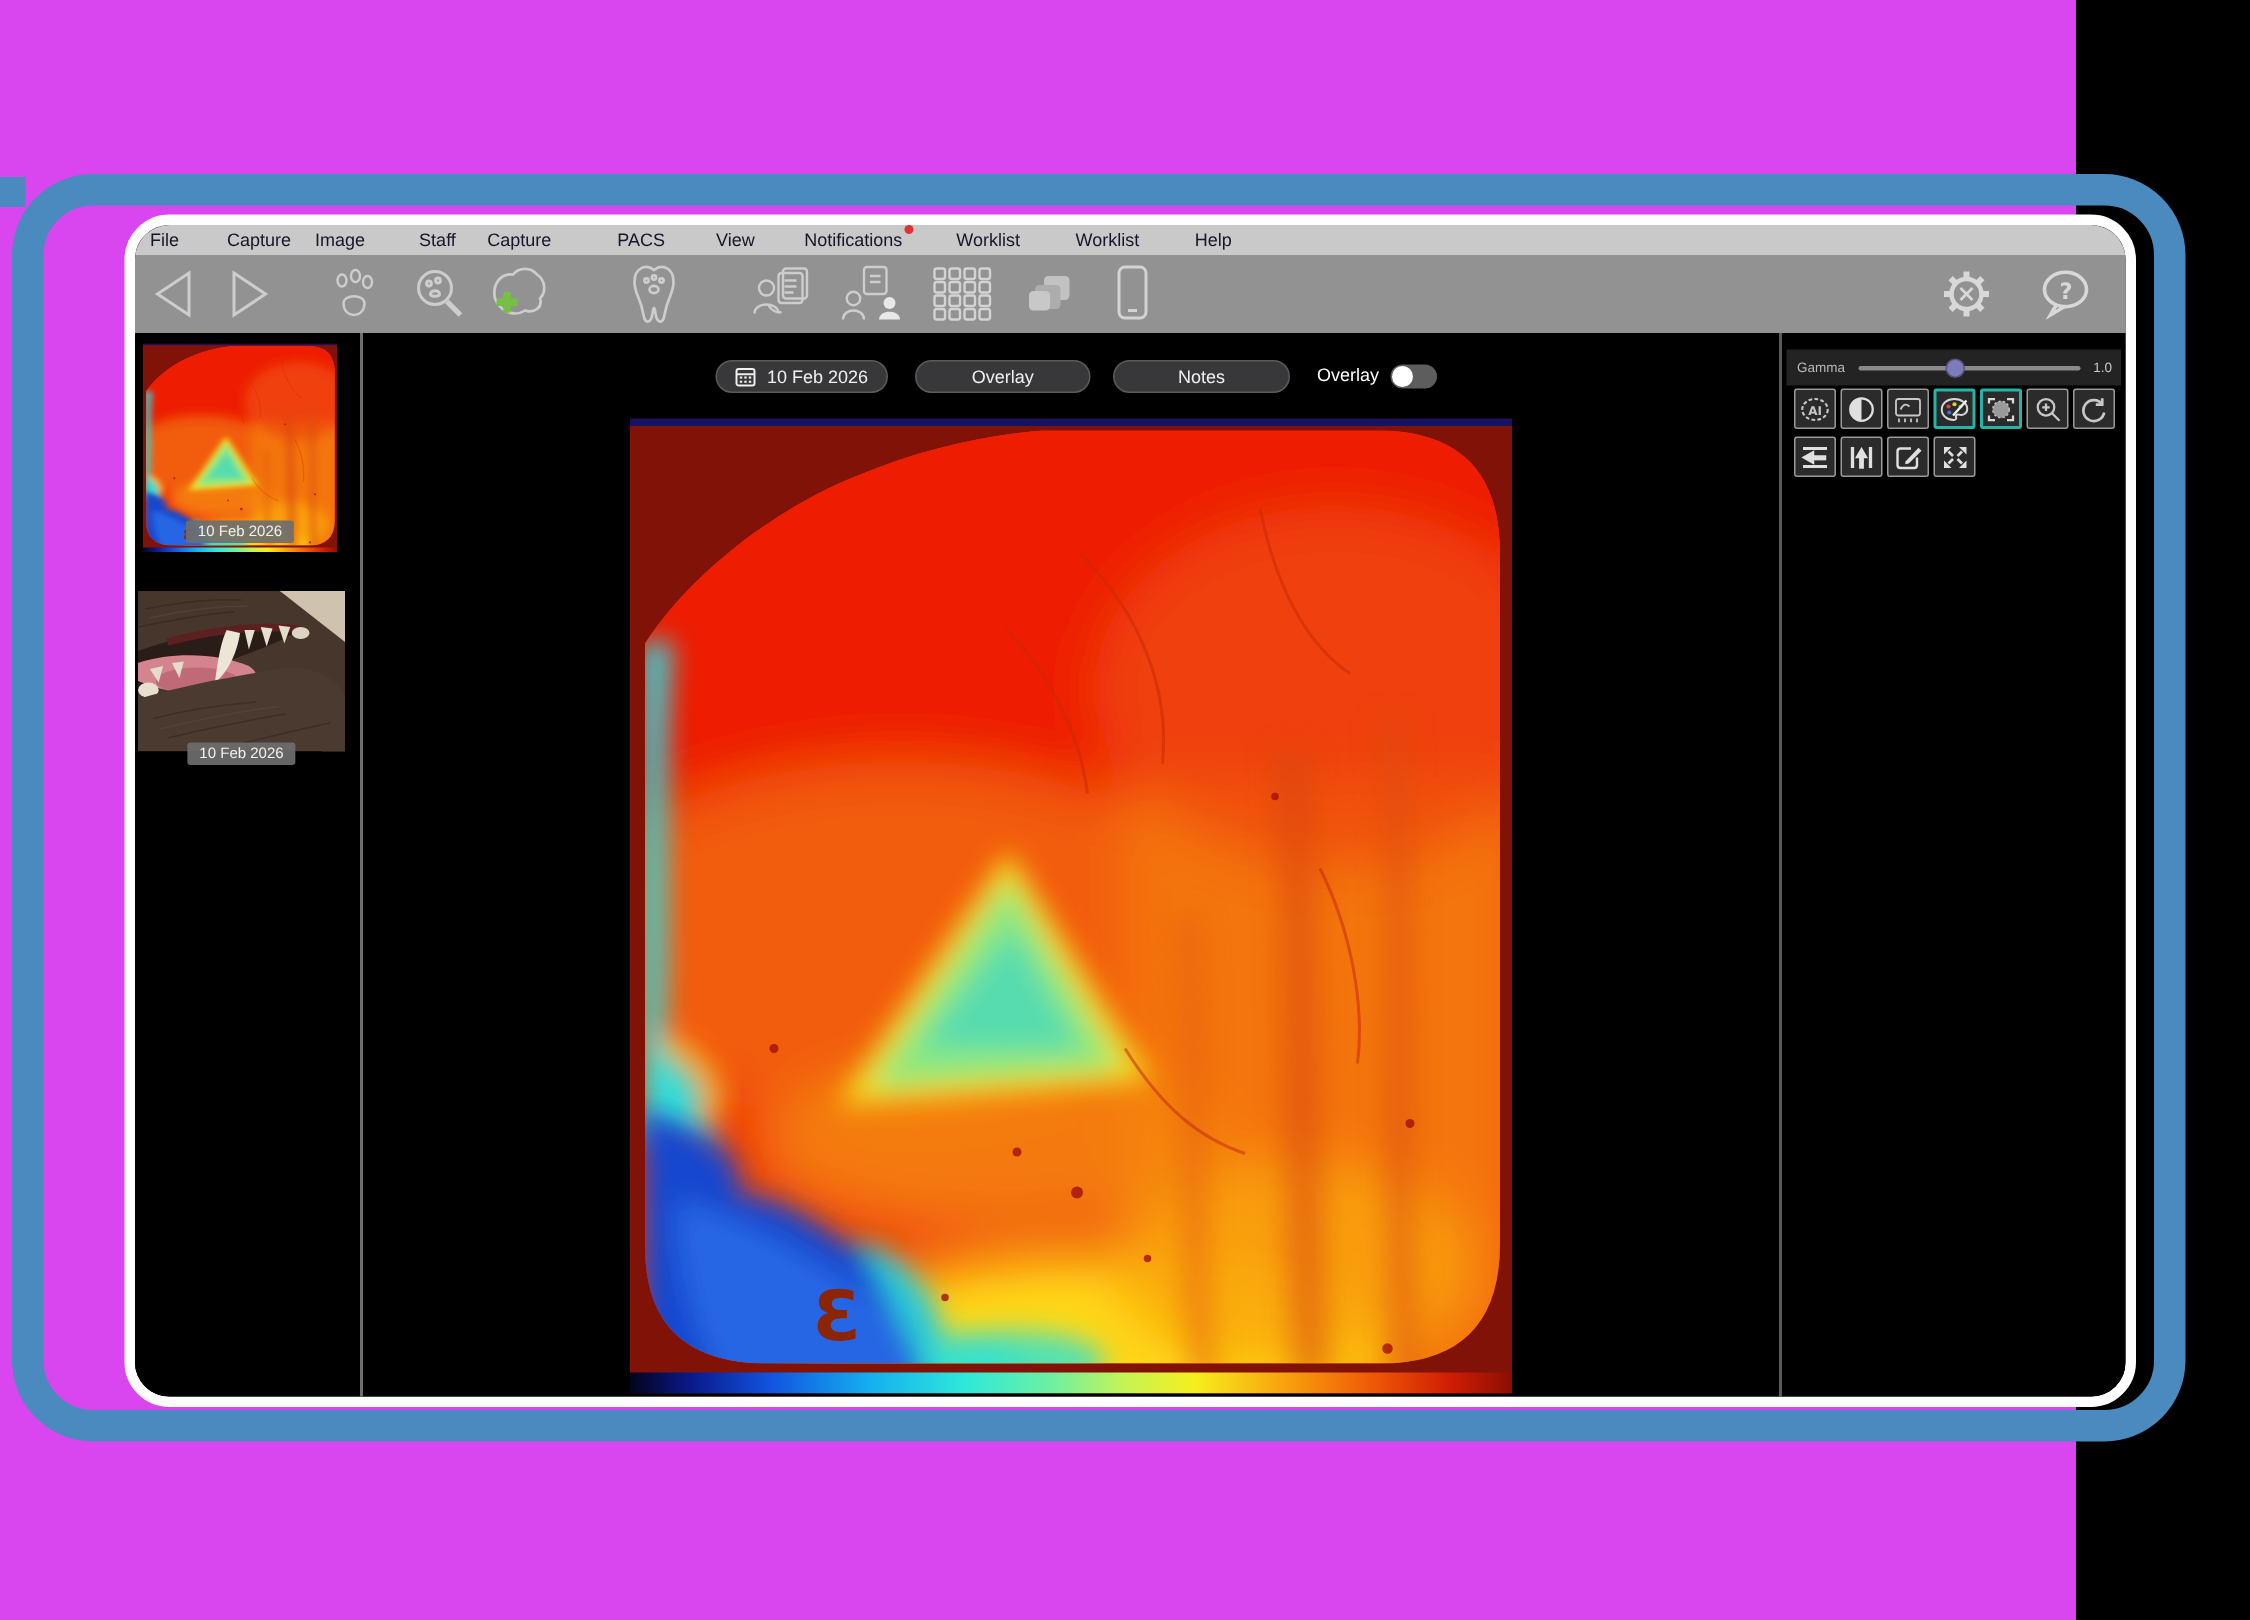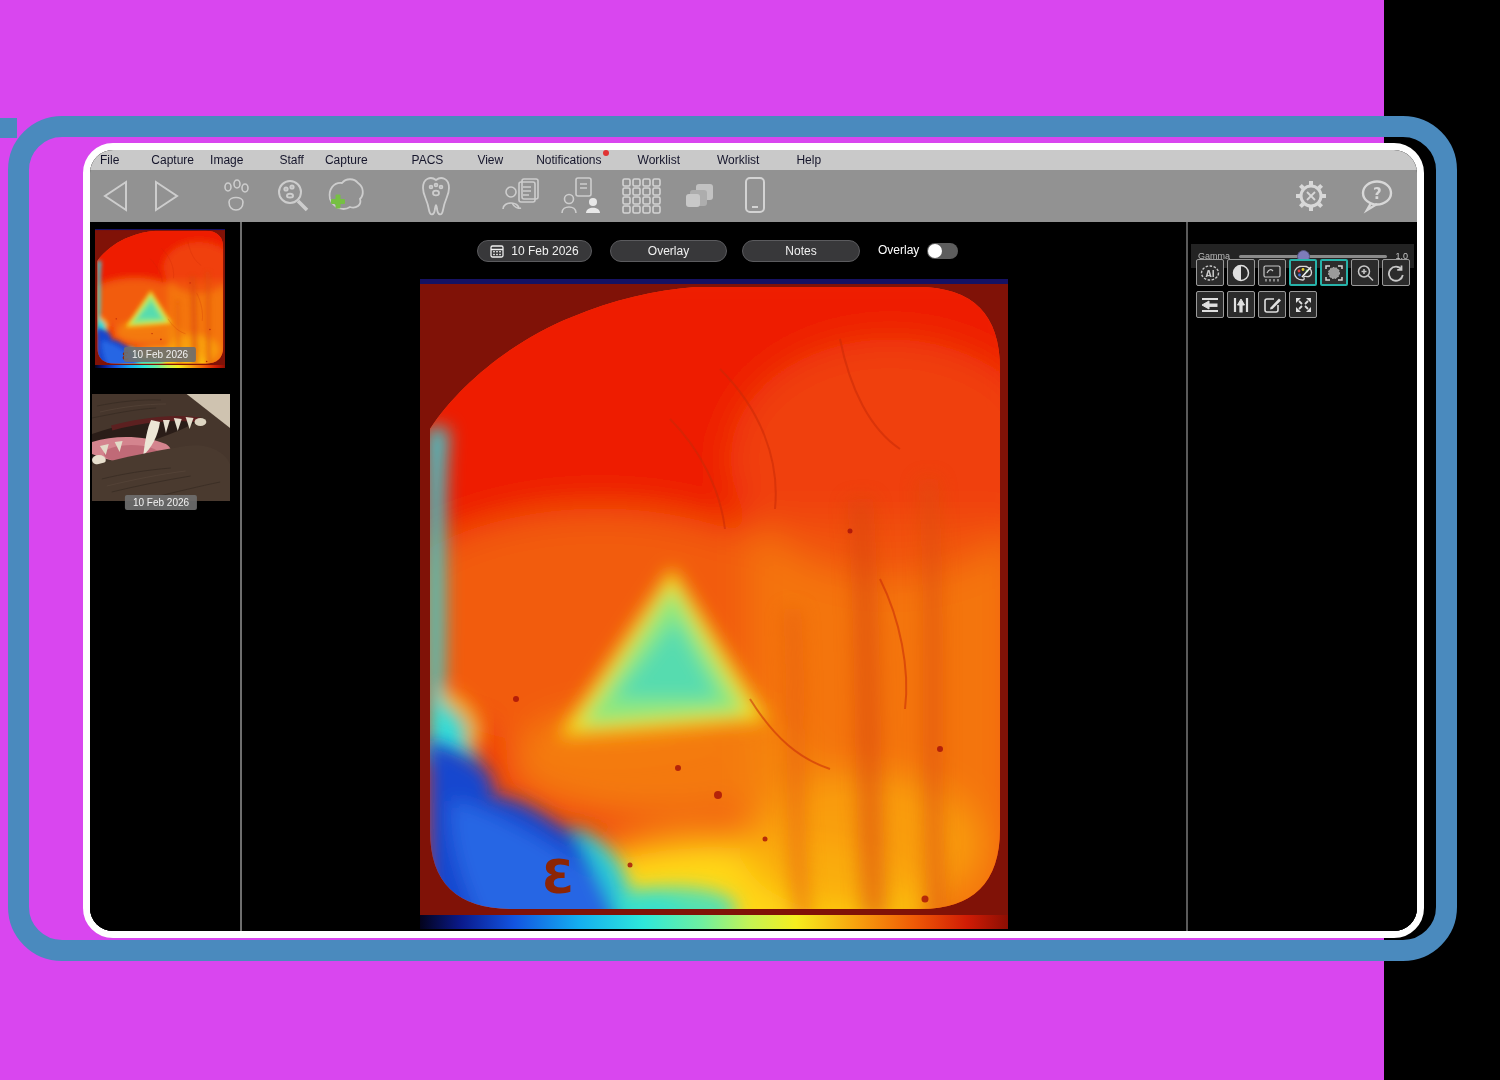--- a/index.html
+++ b/index.html
@@ -60,21 +60,21 @@
   .btn-notes { left:500px; width:118px; }
   .overlay-label { position:absolute; left:636px; top:21px; color:#fff; font-size:12px; }
   .toggle { position:absolute; left:685px; top:21px; width:31px; height:16px; background:#5d5d5d;
             border-radius:8px; cursor:pointer; }
   .toggle-knob { position:absolute; left:1px; top:1px; width:14px; height:14px; border-radius:50%; background:#fff; }
 
   .main-image { position:absolute; left:178px; top:57px; width:588px; height:650px; }
   .main-image svg { display:block; width:100%; height:100%; }
 
   
-  .gamma-row { position:absolute; left:3px; top:22px; width:223px; height:24px; background:#232323;
+  .gamma-row { position:absolute; left:3px; top:11px; width:223px; height:24px; background:#232323;
                display:flex; align-items:center; }
   .gamma-label { color:#b8b8b8; font-size:9px; margin-left:7px; }
   .gamma-track { position:relative; flex:1; height:3px; background:#8a8a8a; border-radius:2px; margin:0 8px 0 9px; }
   .gamma-thumb { position:absolute; left:58px; top:-5px; width:13px; height:13px; border-radius:50%;
                  background:#7d7cba; border:1px solid #55547e; cursor:pointer; }
   .gamma-value { color:#c8c8c8; font-size:9px; margin-right:6px; }
 
   .tools-row { position:absolute; left:8px; display:flex; gap:3px; }
   .tr1 { top:37px; } .tr2 { top:69px; }
   .tool-btn { width:28px; height:27px; background:#2b2b2b; border:1px solid #9a9a9a; border-radius:2px;

